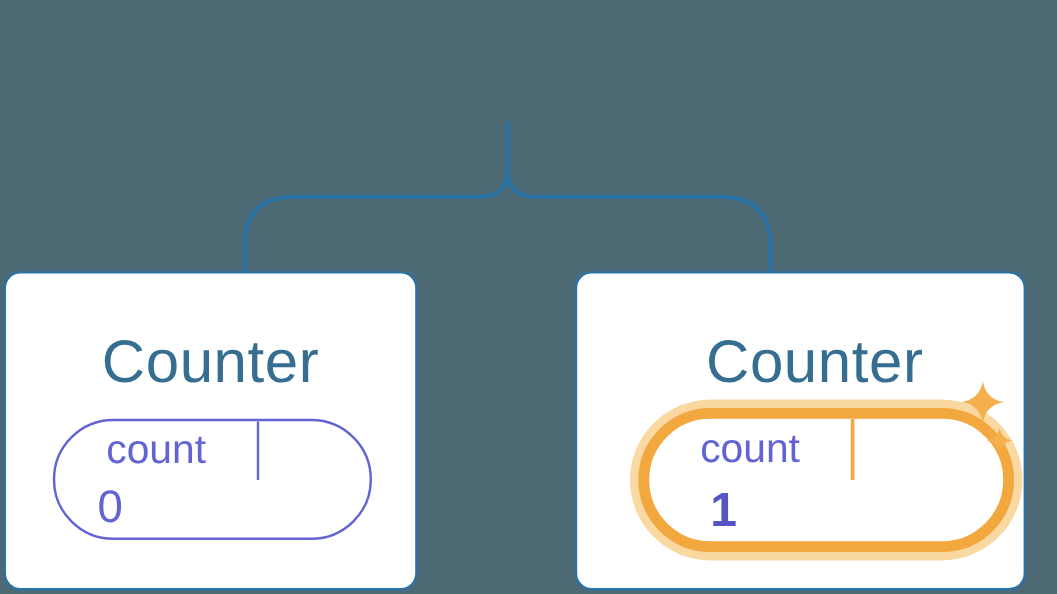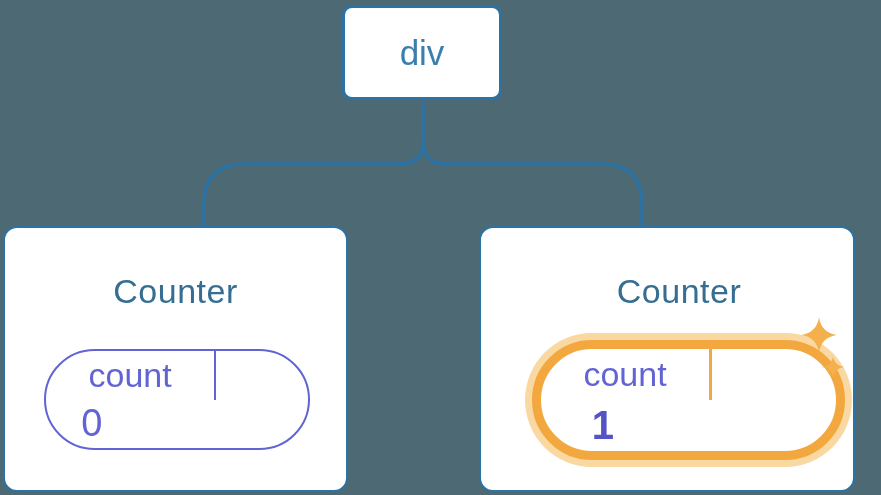--- a/index.html
+++ b/index.html
@@ -53,21 +53,21 @@
     background: var(--cardBg);
     border: 2.5px solid var(--line);
     border-radius: 14px;
   }
   .card-left  { left: 3px;   width: 345px; }
   .card-right { left: 479px; width: 376px; }
   .card-title {
     position: absolute;
     left: 0; right: 0; top: 44px;
     text-align: center;
-    font-size: 34px;
+    font-size: 50px;
     color: var(--title);
     letter-spacing: 0.5px;
   }
   .card-right .card-title { transform: translateX(12px); }
   .pill {
     position: absolute;
     display: flex;
     background: var(--cardBg);
     overflow: hidden;
     flex-direction: column;
@@ -108,23 +108,20 @@
 <body>
 
 <div class="canvas">
 
   <svg class="connector" viewBox="0 0 881 495" aria-hidden="true">
     <path d="M423 101 V142"></path>
     <path d="M423 142 Q423 164 399 164 L245 164 Q204 164 204 204 V228"></path>
     <path d="M423 142 Q423 164 447 164 L601 164 Q642 164 642 204 V228"></path>
   </svg>
 
-  <div class="node-root">
-    <span>div</span>
-  </div>
 
   <div class="card card-left">
     <div class="card-title">Counter</div>
     <div class="pill pill-plain">
       <div class="pill-name">count</div>
       <div class="pill-value">0</div>
     </div>
   </div>
 
   <div class="card card-right">

